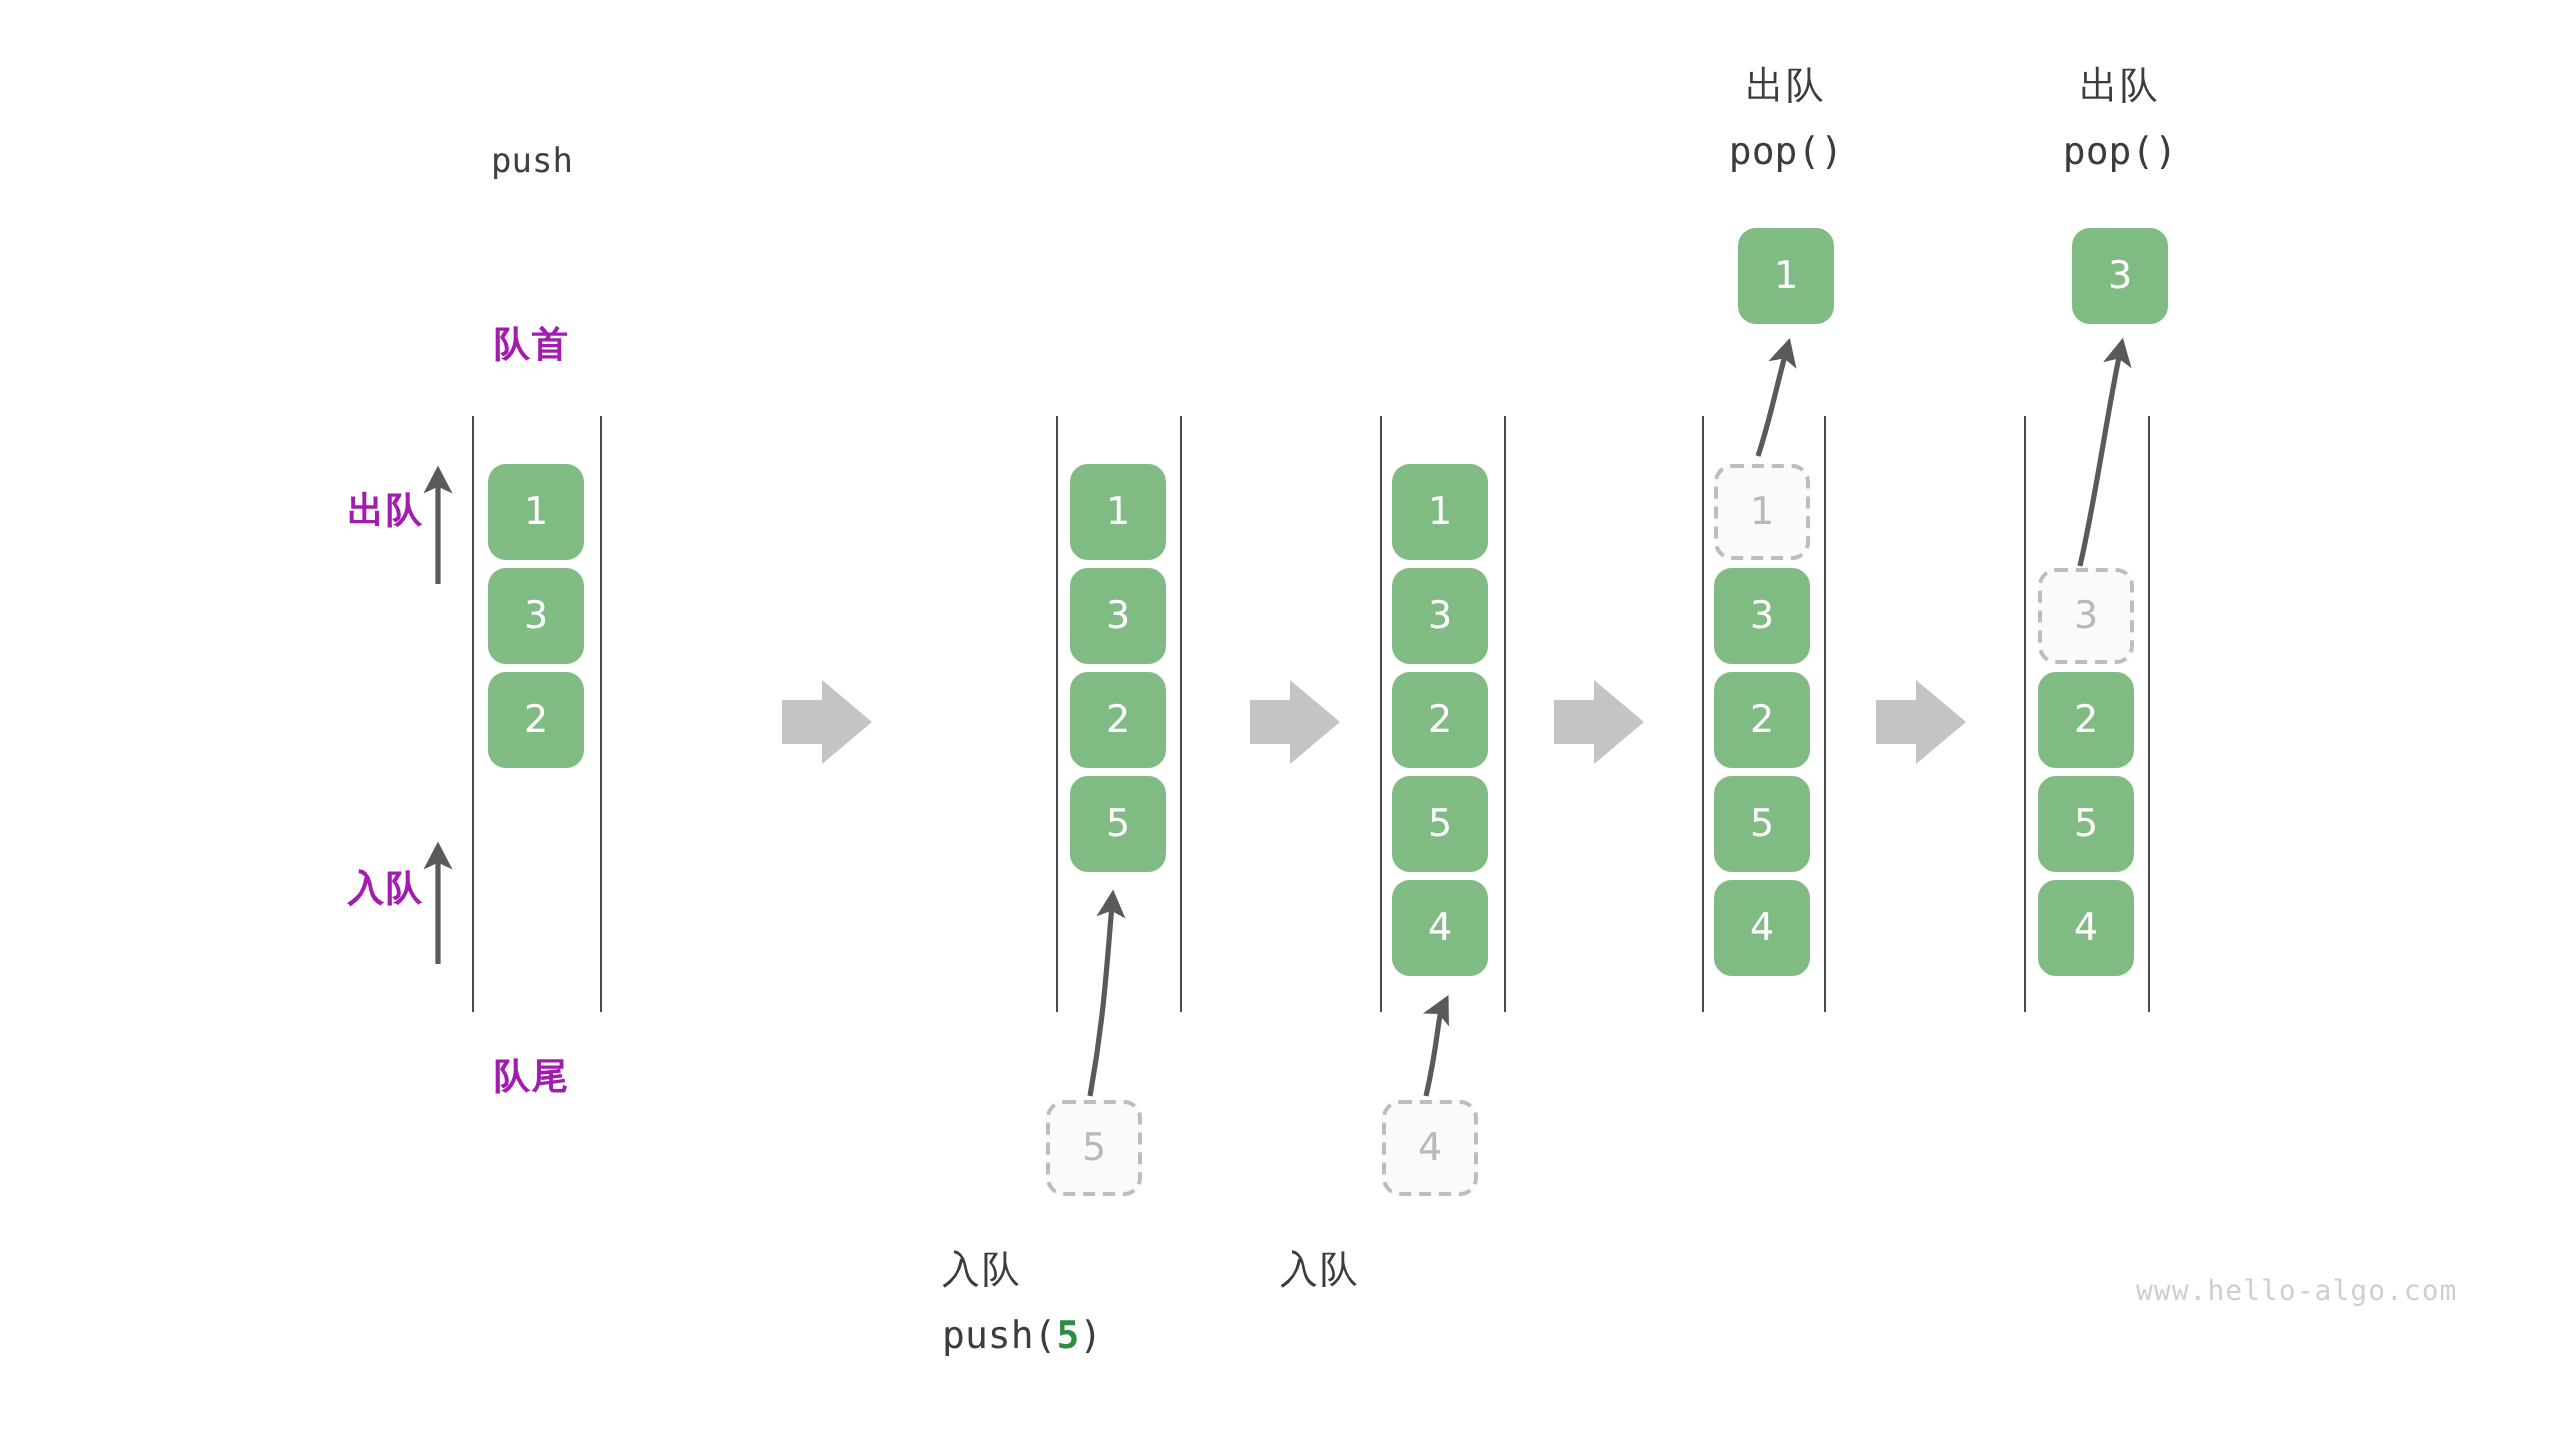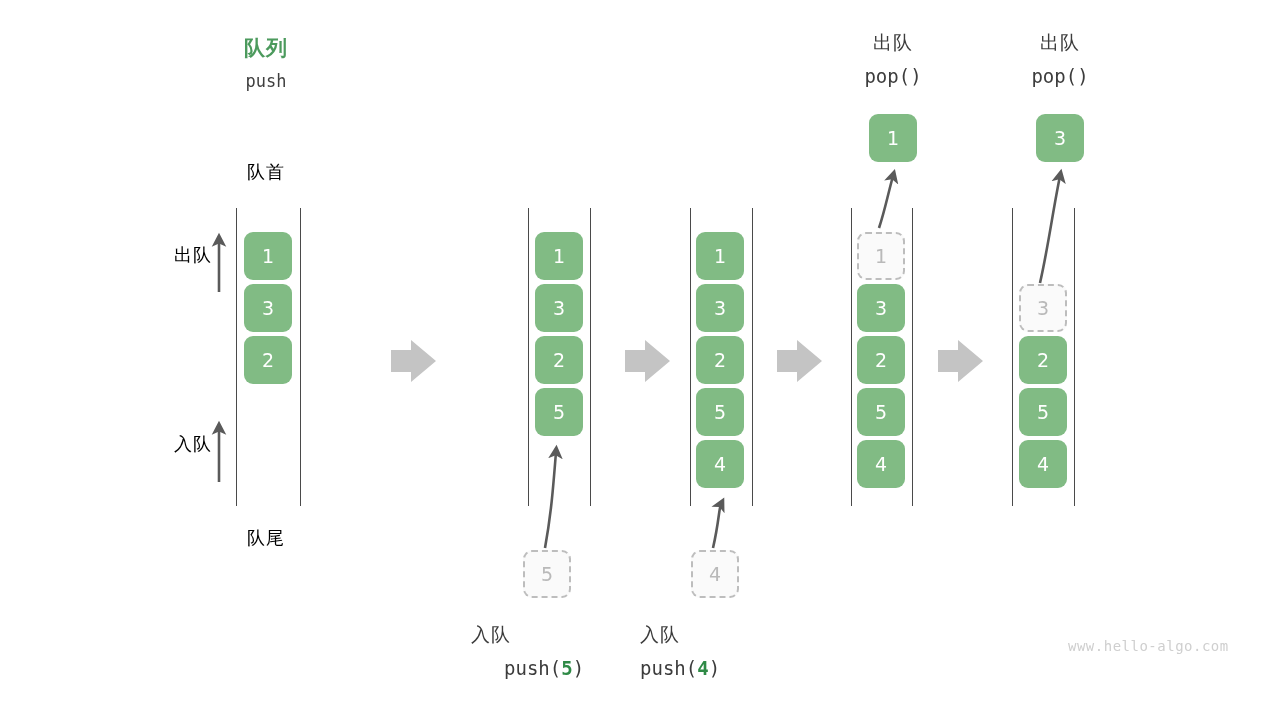--- a/index.html
+++ b/index.html
@@ -37,22 +37,22 @@
   .title-en {
     font-size: 17px;
     color: #3f3f3f;
     text-align: center;
     font-family: "DejaVu Sans Mono", "Liberation Mono", monospace;
     white-space: nowrap;
   }
 
   .label-bold {
     font-size: 18px;
-    font-weight: normal;
-    color: #000000;
+    font-weight: bold;
+    color: #a21caf;
     text-align: center;
     white-space: nowrap;
     letter-spacing: 1px;
   }
 
   .op-cn {
     font-size: 19px;
     color: #3c3c3c;
     text-align: center;
     white-space: nowrap;
@@ -111,21 +111,20 @@
     width: 1280px;
     height: 720px;
     pointer-events: none;
   }
 </style>
 </head>
 <body>
 
 <div id="stage">
 
-  <div class="abs title-cn" style="left:190px; top:34px; width:152px;">队列</div>
   <div class="abs title-en" style="left:190px; top:71px; width:152px;">push</div>
 
   <div class="abs label-bold" style="left:190px; top:160px; width:152px;">队首</div>
   <div class="abs label-bold" style="left:190px; top:526px; width:152px;">队尾</div>
 
   <div class="abs label-bold" style="left:140px; top:243px; width:72px; text-align:right;">出队</div>
   <div class="abs label-bold" style="left:140px; top:432px; width:72px; text-align:right;">入队</div>
 
   <div class="rail" style="left:236px; top:208px; height:298px;"></div>
   <div class="rail" style="left:300px; top:208px; height:298px;"></div>
@@ -137,34 +136,33 @@
   <div class="rail" style="left:528px; top:208px; height:298px;"></div>
   <div class="rail" style="left:590px; top:208px; height:298px;"></div>
 
   <div class="cell" style="left:535px; top:232px;">1</div>
   <div class="cell" style="left:535px; top:284px;">3</div>
   <div class="cell" style="left:535px; top:336px;">2</div>
   <div class="cell" style="left:535px; top:388px;">5</div>
 
   <div class="cell ghost" style="left:523px; top:550px;">5</div>
   <div class="abs op-cn" style="left:471px; top:622px; width:152px; text-align:left;">入队</div>
-  <div class="abs op-code" style="left:471px; top:657px; width:200px; text-align:left;margin-left:33px;"><span>push(</span><span class="num">5</span><span>)</span></div>
+  <div class="abs op-code" style="left:471px; top:657px; width:200px; text-align:left;"><span>push(</span><span class="num">5</span><span>)</span></div>
 
   <div class="rail" style="left:690px; top:208px; height:298px;"></div>
   <div class="rail" style="left:752px; top:208px; height:298px;"></div>
 
   <div class="cell" style="left:696px; top:232px;">1</div>
   <div class="cell" style="left:696px; top:284px;">3</div>
   <div class="cell" style="left:696px; top:336px;">2</div>
   <div class="cell" style="left:696px; top:388px;">5</div>
   <div class="cell" style="left:696px; top:440px;">4</div>
 
   <div class="cell ghost" style="left:691px; top:550px;">4</div>
   <div class="abs op-cn" style="left:640px; top:622px; width:152px; text-align:left;">入队</div>
-  <div class="abs op-code" style="left:640px; top:657px; width:200px; text-align:left;"><span>push(</span><span class="num">4</span><span>)</span></div>
 
   <div class="rail" style="left:851px; top:208px; height:298px;"></div>
   <div class="rail" style="left:912px; top:208px; height:298px;"></div>
 
   <div class="cell ghost" style="left:857px; top:232px;">1</div>
   <div class="cell" style="left:857px; top:284px;">3</div>
   <div class="cell" style="left:857px; top:336px;">2</div>
   <div class="cell" style="left:857px; top:388px;">5</div>
   <div class="cell" style="left:857px; top:440px;">4</div>
 

